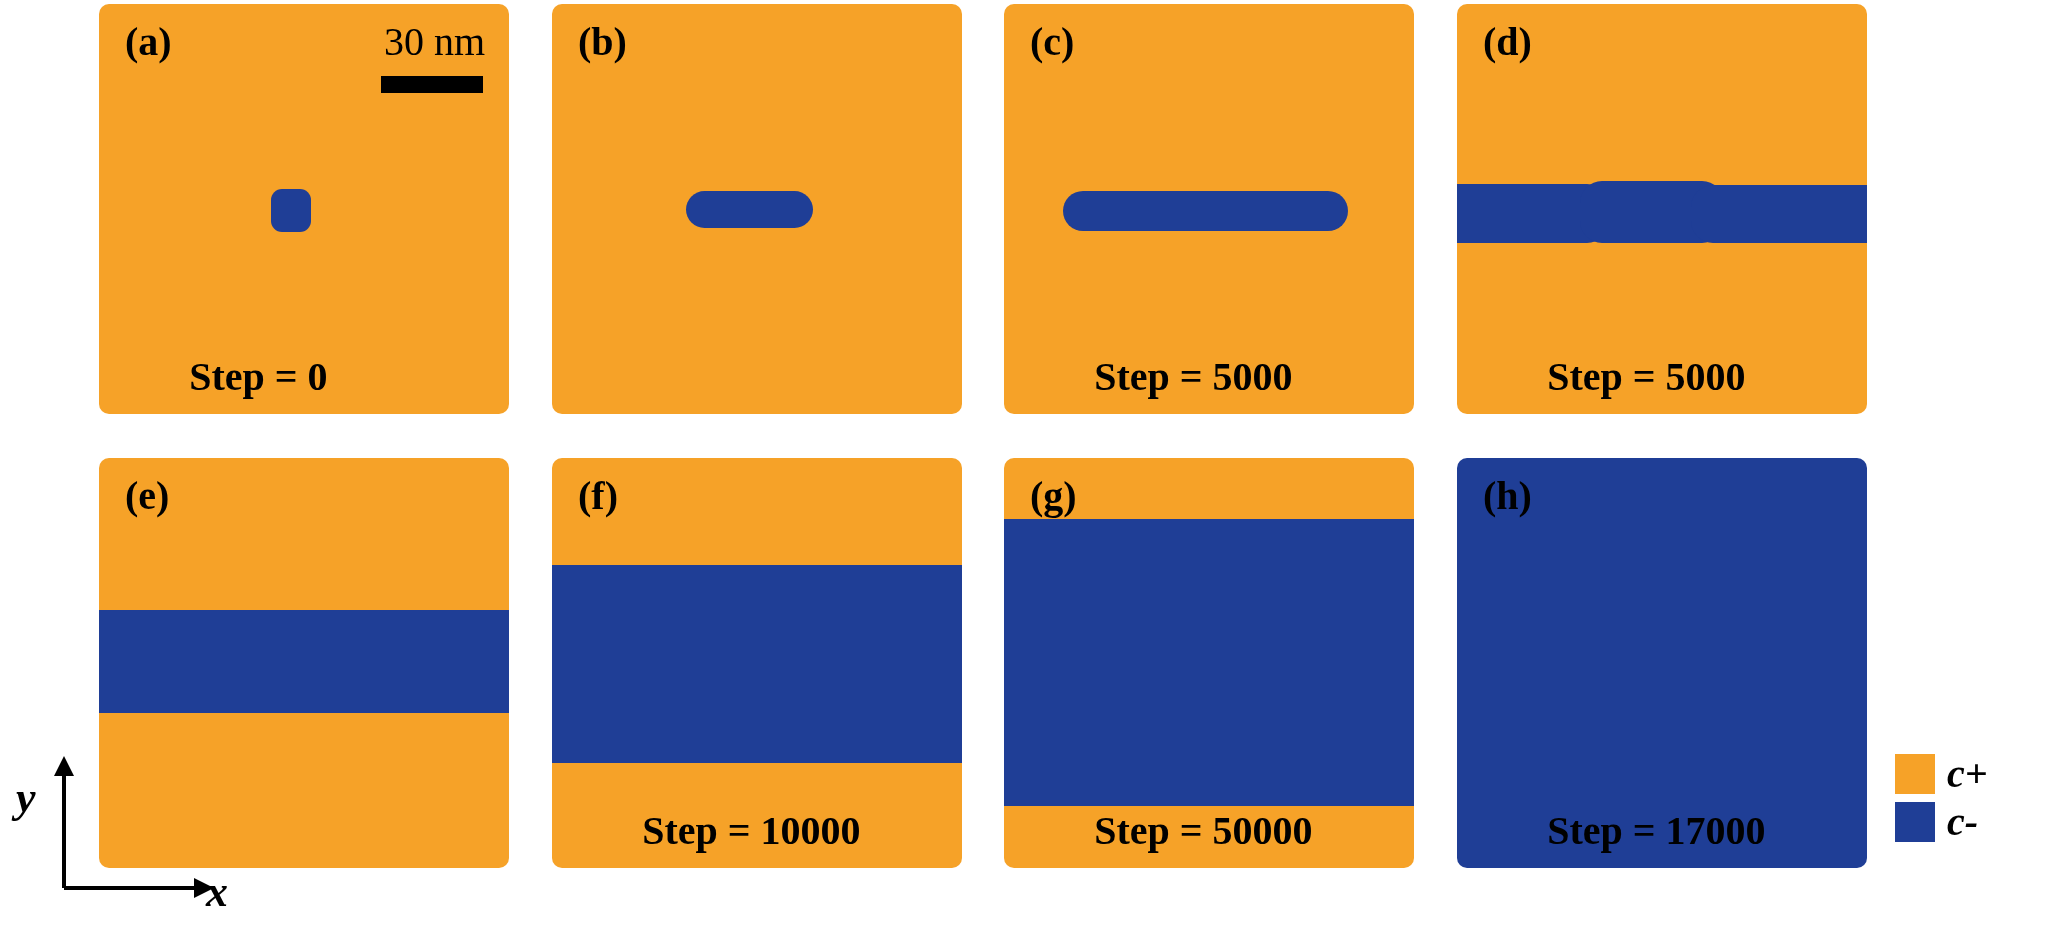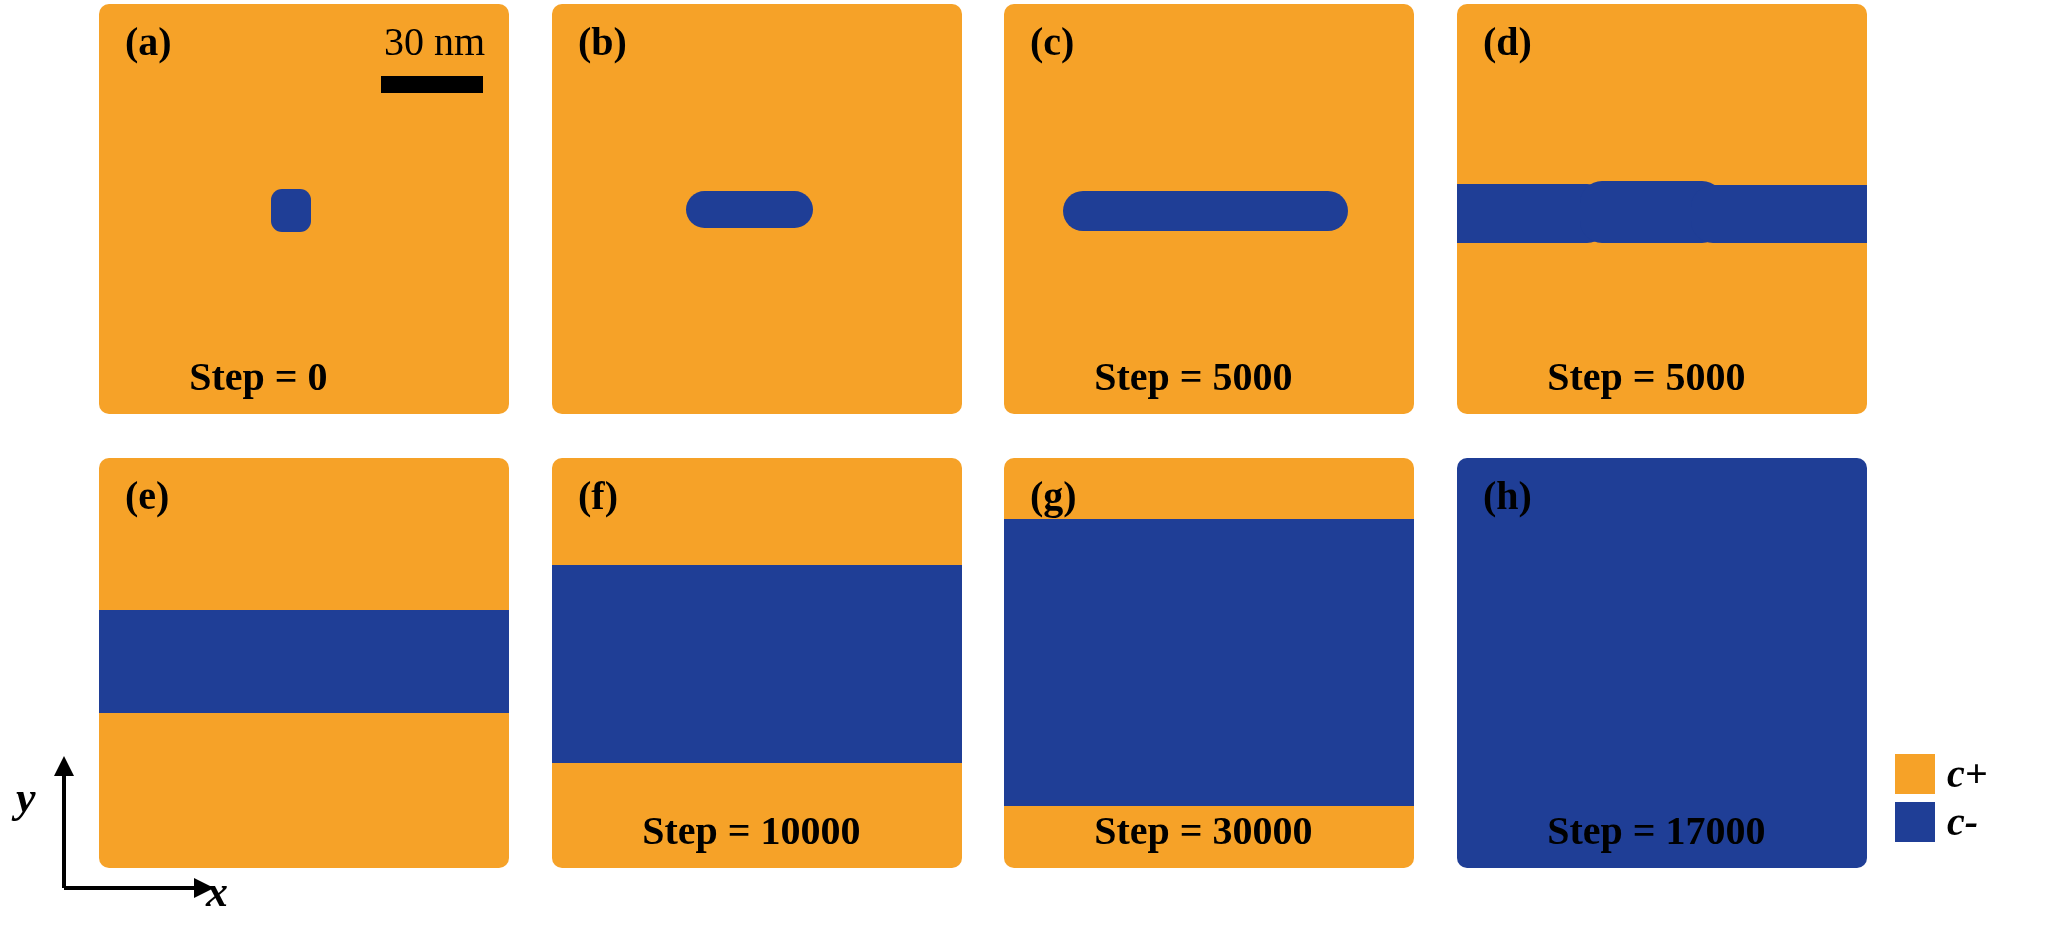--- a/index.html
+++ b/index.html
@@ -132,21 +132,21 @@
 
   <div class="panel p5">
     <div class="panel-label">(f)</div>
     <div class="blue dom-f"></div>
     <div class="step-label">Step = 10000</div>
   </div>
 
   <div class="panel p6">
     <div class="panel-label">(g)</div>
     <div class="blue dom-g"></div>
-    <div class="step-label">Step = 30000</div>
+    <div class="step-label">Step = 50000</div>
   </div>
 
   <div class="panel p7">
     <div class="panel-label">(h)</div>
     <div class="step-label">Step = 17000</div>
   </div>
 
   <div class="legend">
     <div class="legend-row">
       <div class="legend-swatch swatch-plus"></div>

